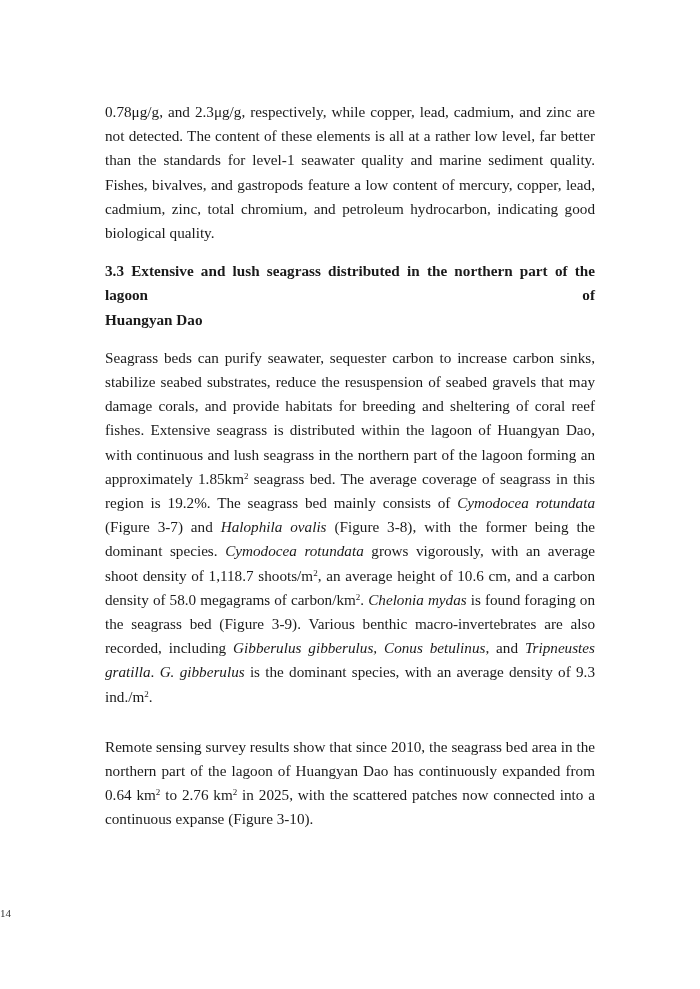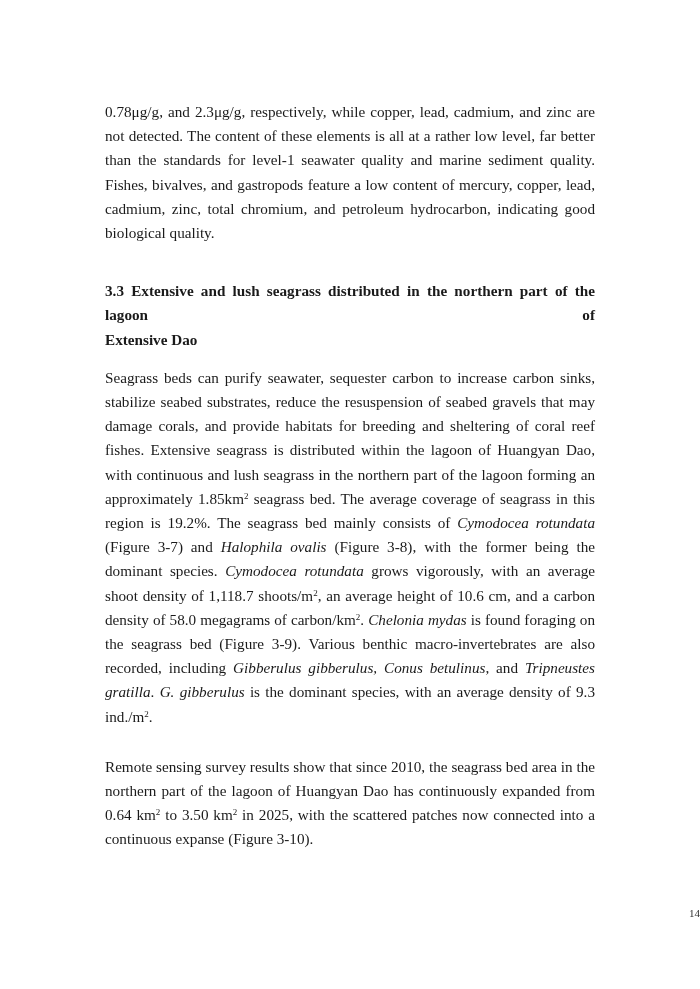--- a/index.html
+++ b/index.html
@@ -26,53 +26,52 @@
       font-size: 15.2px;
       line-height: 24.2px;
       text-align: justify;
     }
     p.para { margin-bottom: 0; }
     .gap-small { height: 14px; }
     .gap-large { height: 26px; }
     h2 {
       font-weight: bold;
       text-align: left;
-      margin-top: 20px;
     }
     h2 .h-line { display: block; text-align: justify; text-align-last: justify; }
     h2 .h-line.last { text-align-last: left; }
     i { }
     sup { font-size: 9px; vertical-align: 5px; line-height: 0; }
     .page-number {
       position: absolute;
       left: 0;
       width: 700px;
       top: 907px;
-      text-align: right;
+      text-align: left;
       font-size: 11px;
       color: #333333;
     }
   </style>
 </head>
 <body>
 
 <div class="page">
 
   <p class="para">0.78μg/g, and 2.3μg/g, respectively, while copper, lead, cadmium, and zinc are not detected. The content of these elements is all at a rather low level, far better than the standards for level-1 seawater quality and marine sediment quality. Fishes, bivalves, and gastropods feature a low content of mercury, copper, lead, cadmium, zinc, total chromium, and petroleum hydrocarbon, indicating good biological quality.</p>
 
   <div class="gap-small"></div>
 
   <h2>
     <span class="h-line">3.3 Extensive and lush seagrass distributed in the northern part of the lagoon of</span>
-    <span class="h-line last">Extensive Dao</span>
+    <span class="h-line last">Huangyan Dao</span>
   </h2>
 
   <div class="gap-small"></div>
 
   <p class="para"><span>Seagrass beds can purify seawater, sequester carbon to increase carbon sinks, stabilize seabed substrates, reduce the resuspension of seabed gravels that may damage corals, and provide habitats for breeding and sheltering of coral reef fishes. Extensive seagrass is distributed within the lagoon of Huangyan Dao, with continuous and lush seagrass in the northern part of the lagoon forming an approximately 1.85km</span><sup>2</sup><span> seagrass bed. The average coverage of seagrass in this region is 19.2%. The seagrass bed mainly consists of </span><i>Cymodocea rotundata</i><span> (Figure 3-7) and </span><i>Halophila ovalis</i><span> (Figure 3-8), with the former being the dominant species. </span><i>Cymodocea rotundata</i><span> grows vigorously, with an average shoot density of 1,118.7 shoots/m</span><sup>2</sup><span>, an average height of 10.6 cm, and a carbon density of 58.0 megagrams of carbon/km</span><sup>2</sup><span>. </span><i>Chelonia mydas</i><span> is found foraging on the seagrass bed (Figure 3-9). Various benthic macro-invertebrates are also recorded, including </span><i>Gibberulus gibberulus, Conus betulinus</i><span>, and </span><i>Tripneustes gratilla</i><span>. </span><i>G. gibberulus</i><span> is the dominant species, with an average density of 9.3 ind./m</span><sup>2</sup><span>.</span></p>
 
   <div class="gap-large"></div>
 
-  <p class="para"><span>Remote sensing survey results show that since 2010, the seagrass bed area in the northern part of the lagoon of Huangyan Dao has continuously expanded from 0.64 km</span><sup>2</sup><span> to 3.50 km</span><sup>2</sup><span> in 2025, with the scattered patches now connected into a continuous expanse (Figure 3-10).</span></p>
+  <p class="para"><span>Remote sensing survey results show that since 2010, the seagrass bed area in the northern part of the lagoon of Huangyan Dao has continuously expanded from 0.64 km</span><sup>2</sup><span> to 2.76 km</span><sup>2</sup><span> in 2025, with the scattered patches now connected into a continuous expanse (Figure 3-10).</span></p>
 
 </div>
 
 <div class="page-number">14</div>
 
 </body></html>

